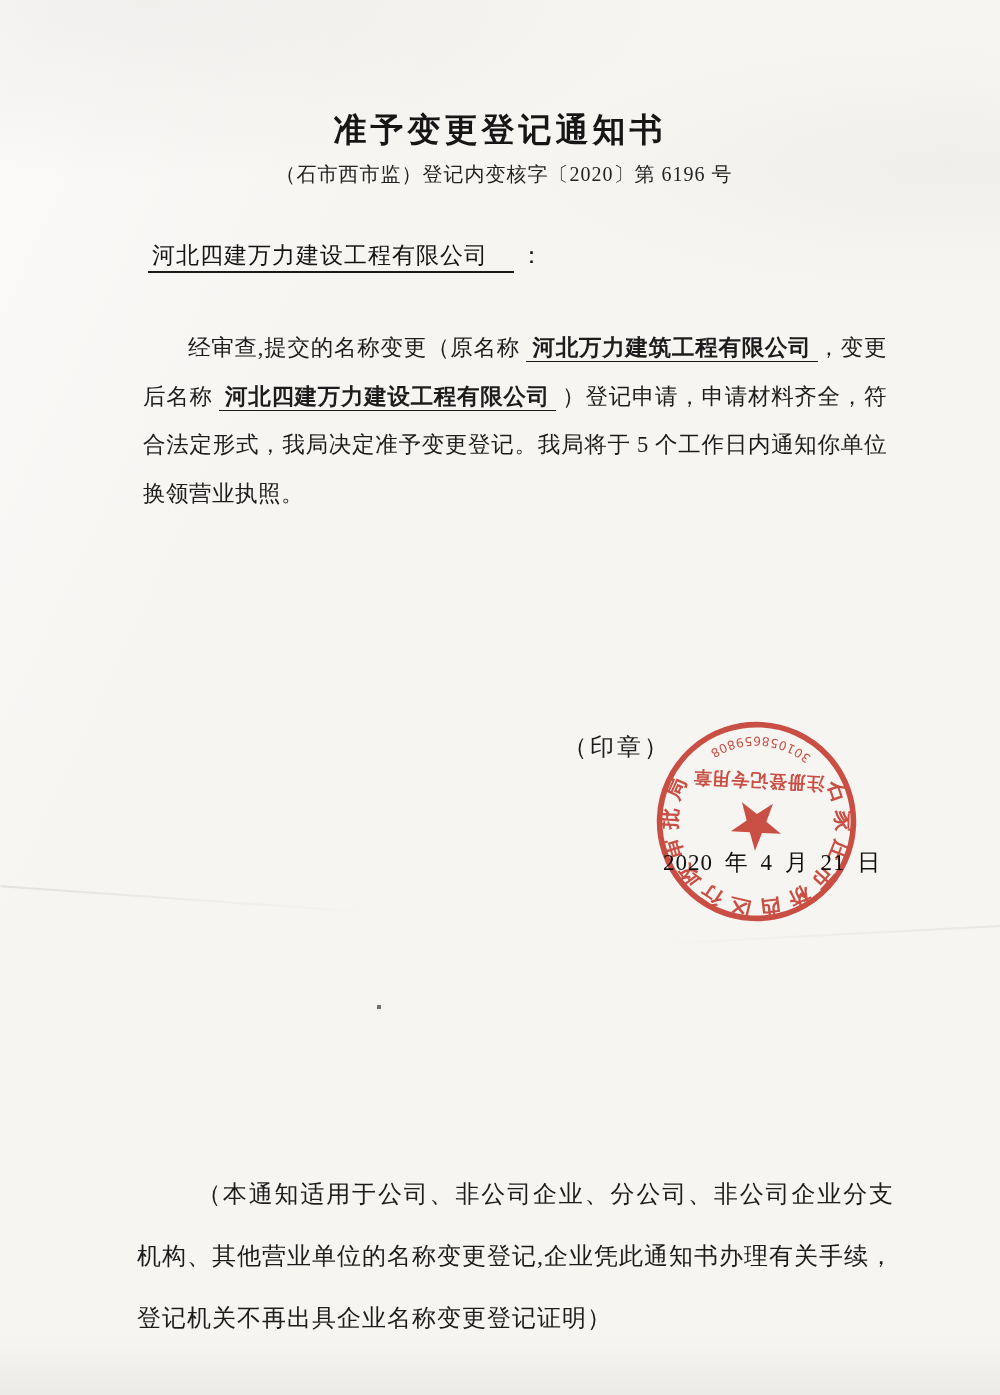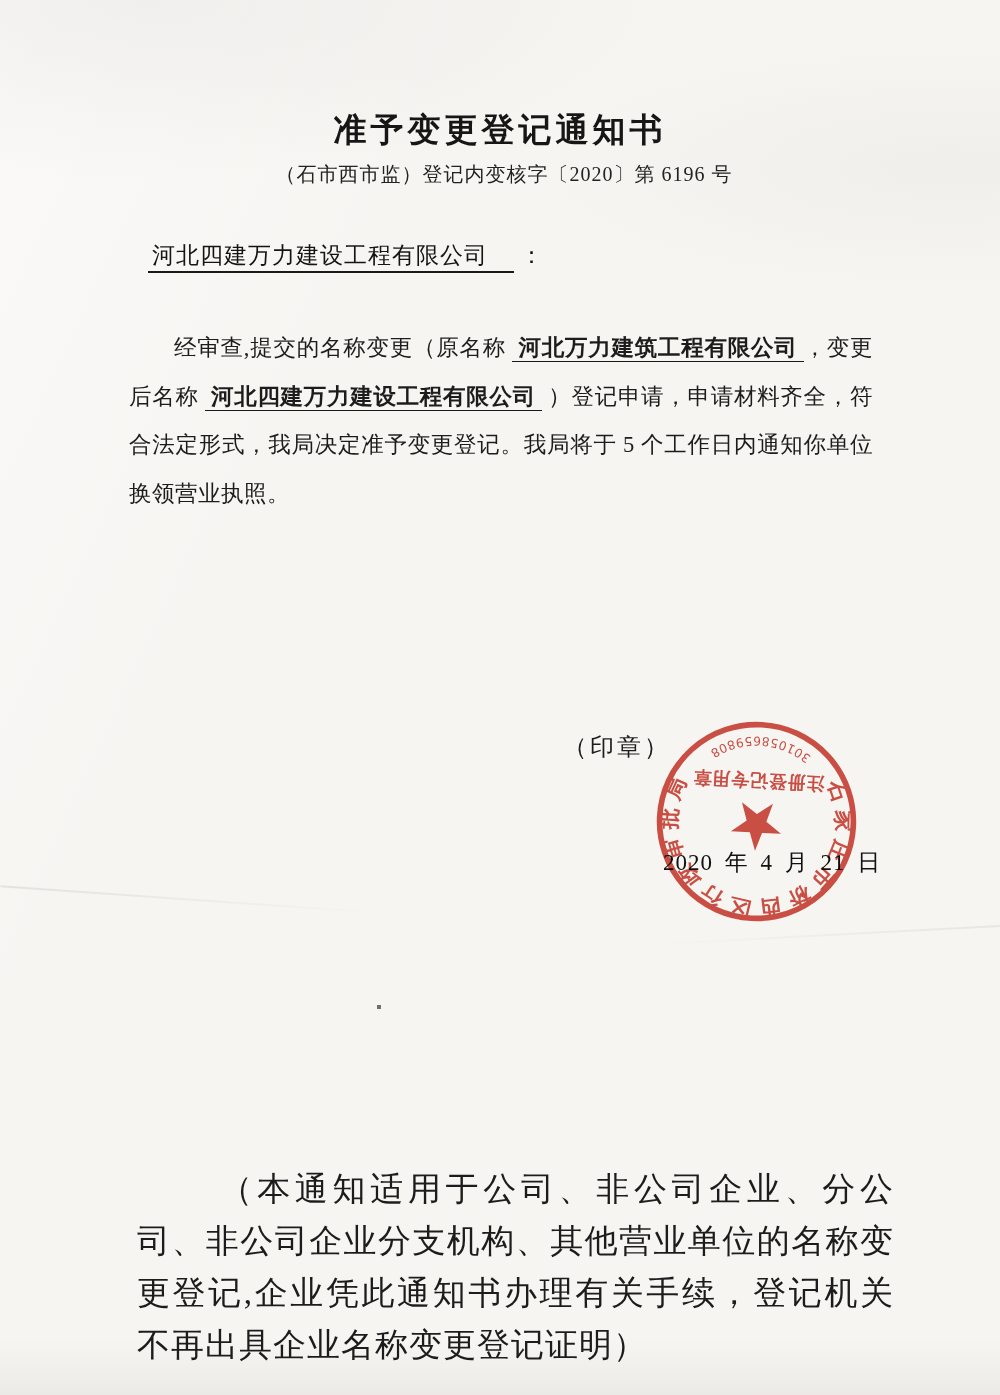--- a/index.html
+++ b/index.html
@@ -48,21 +48,21 @@
     font-size: 23px; font-weight: normal; color: #141414;
   }
   .salutation .name-underlined {
     border-bottom: 2px solid #1a1a1a;
     padding: 0 26px 3px 4px;
     letter-spacing: 1px;
   }
   .salutation .colon { margin-left: 6px; }
 
   .body-text {
-    position: absolute; top: 324px; left: 129px; width: 744px;
+    position: absolute; top: 324px; left: 143px; width: 744px;
     font-size: 22.5px; line-height: 48.5px;
     text-align: justify;
     text-indent: 2em;
     color: #1c1c1c;
     letter-spacing: 0.5px;
   }
   .body-text .name-u {
     font-weight: bold;
     border-bottom: 1.5px solid #1a1a1a;
     padding: 0 6px 1px 6px;
@@ -85,21 +85,21 @@
     width: 207px; height: 207px;
     transform: rotate(183deg);
     z-index: 2;
     mix-blend-mode: multiply;
     opacity: 0.92;
   }
   .seal svg { width: 100%; height: 100%; }
 
   .footnote {
     position: absolute; top: 1163px; left: 137px; width: 757px;
-    font-size: 33px; line-height: 52px;
+    font-size: 24px; line-height: 62px;
     text-align: justify;
     text-indent: 2.5em;
     letter-spacing: 1px;
     color: #1c1c1c;
   }
 </style>
 </head>
 <body>
 
 <div class="page">

